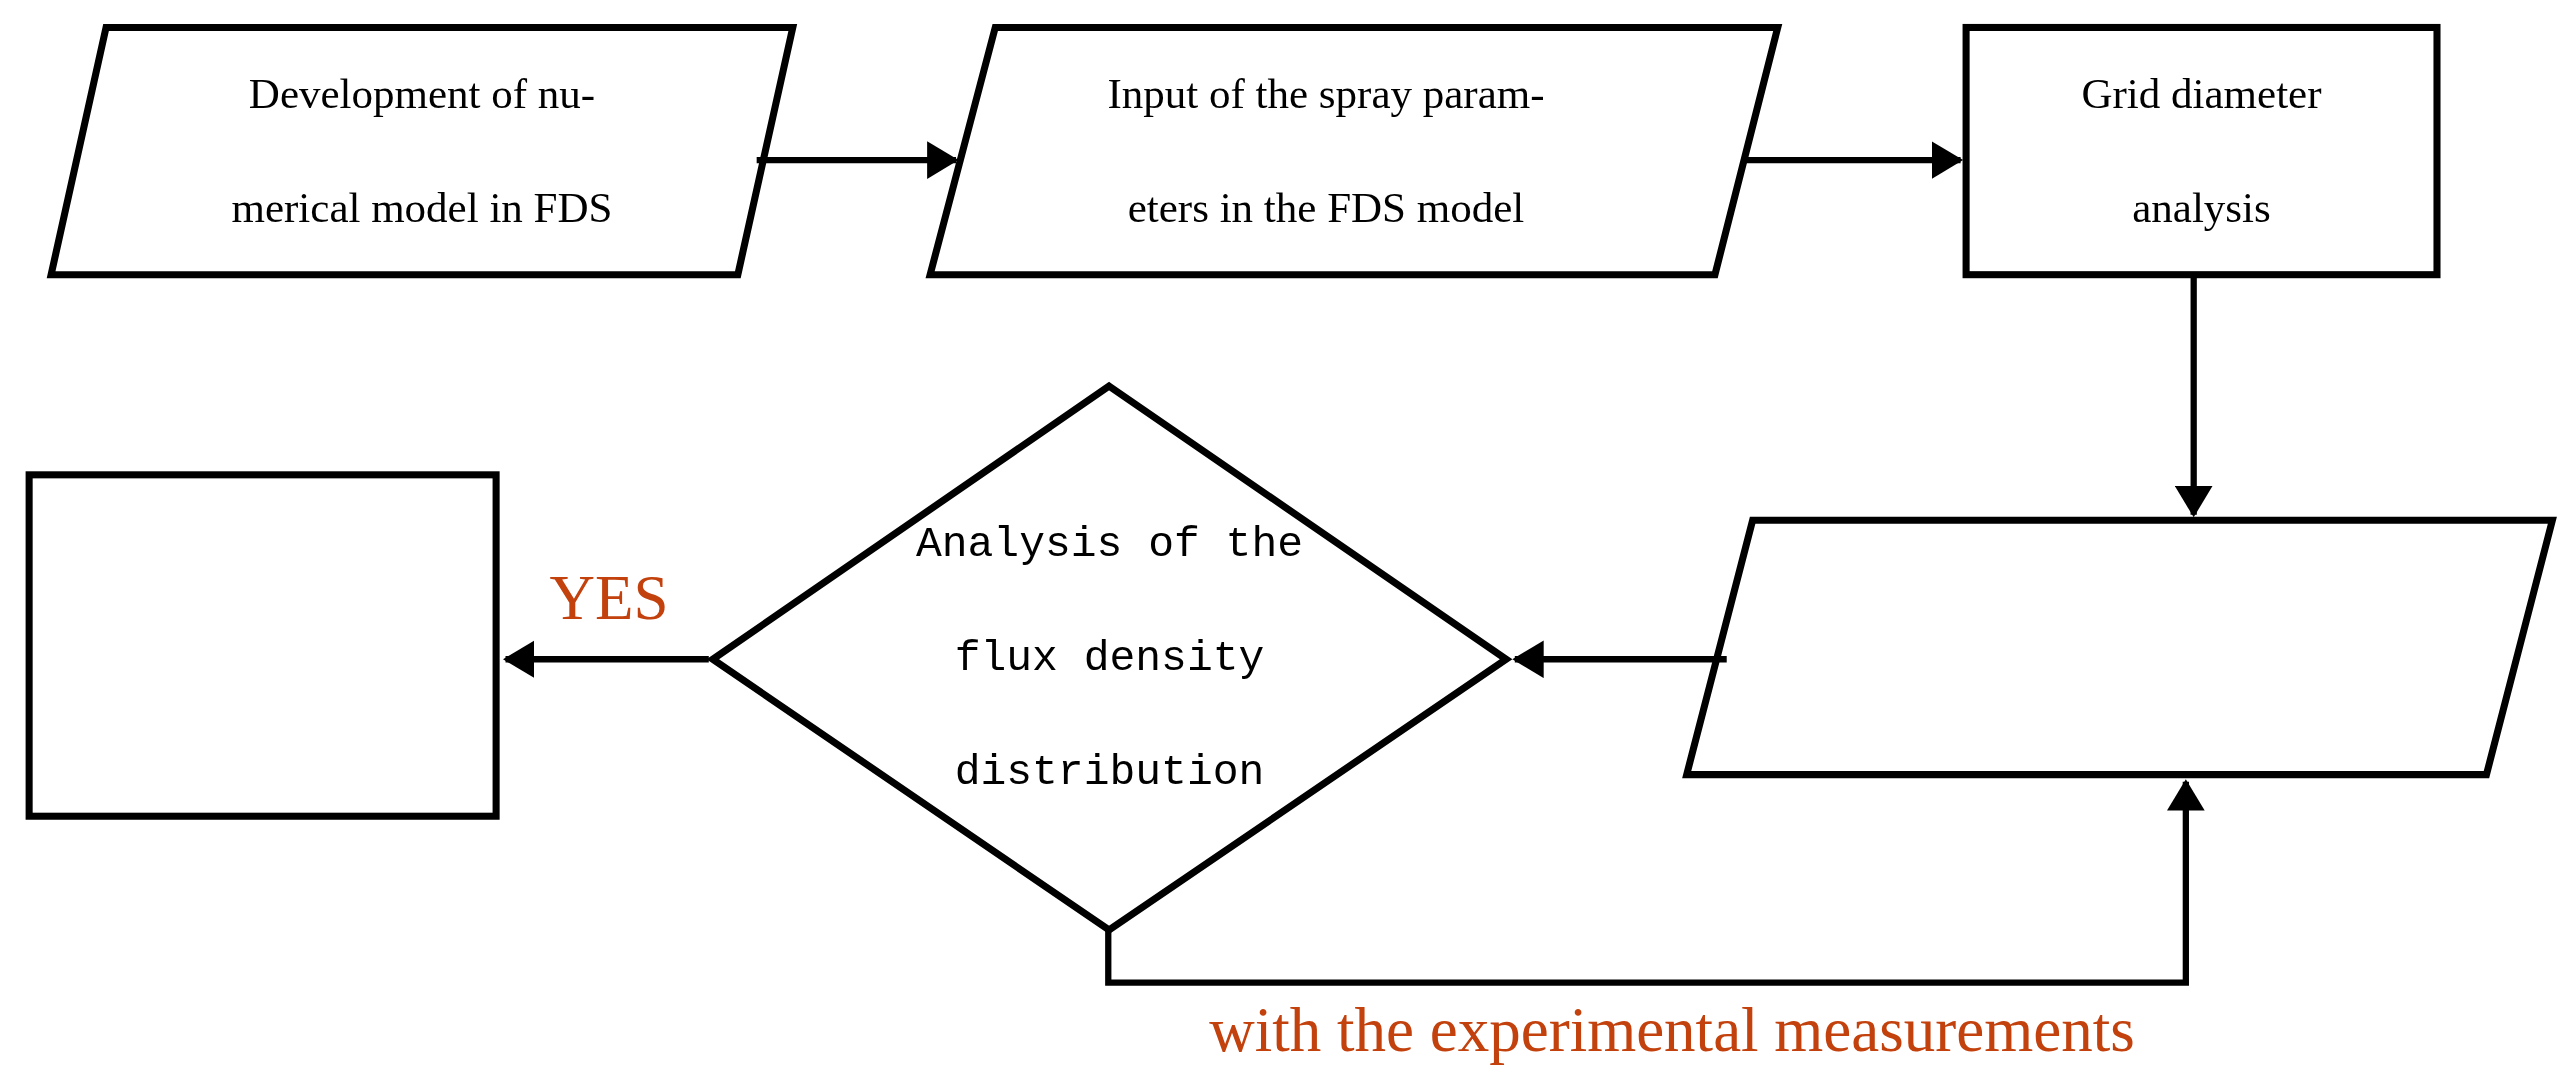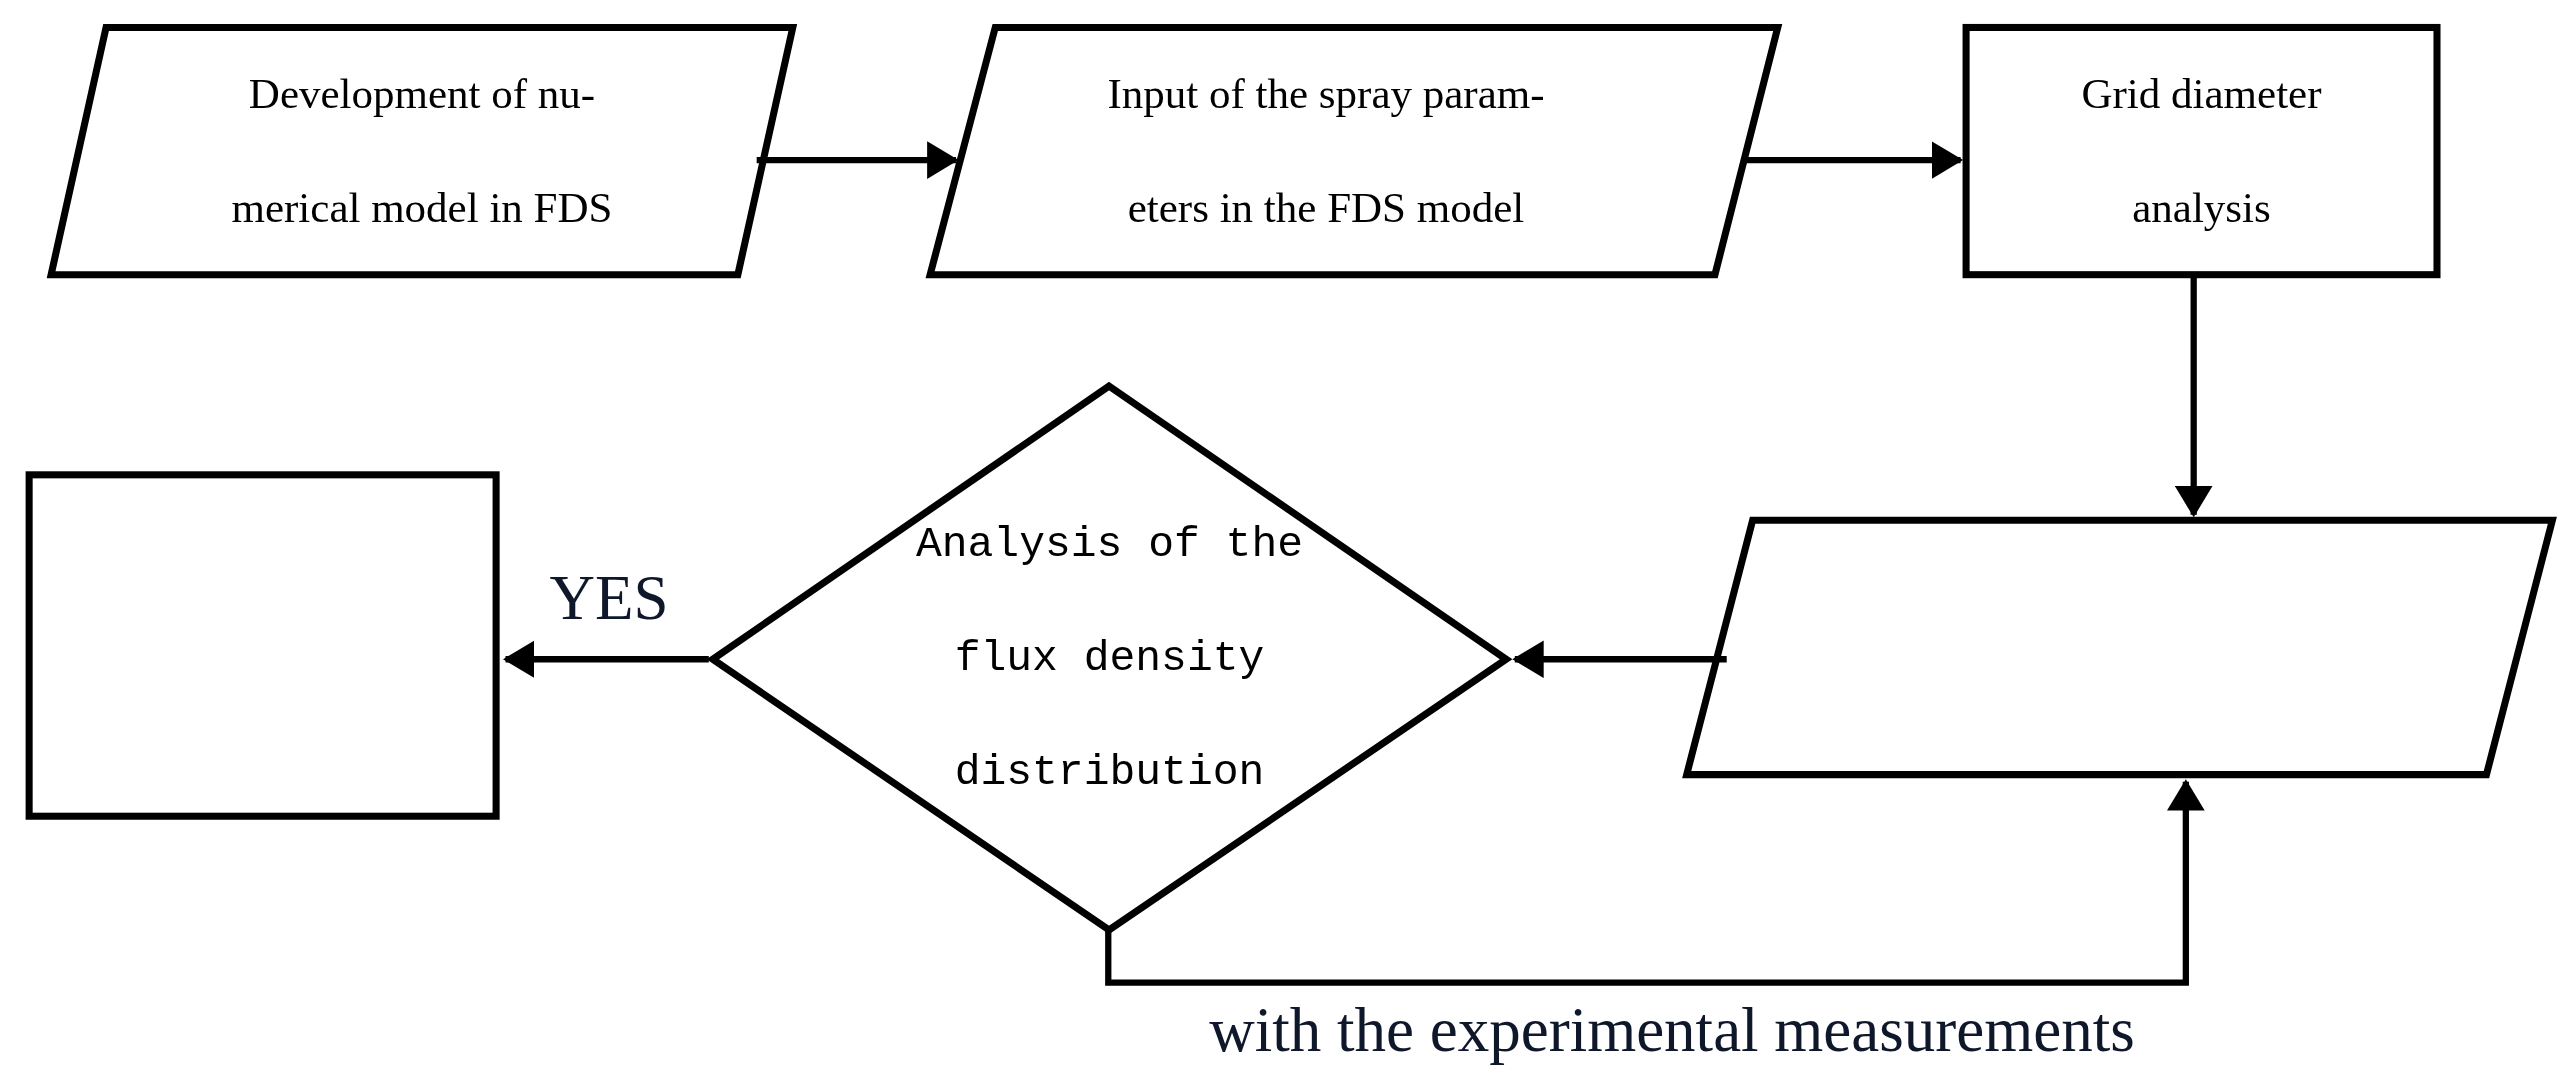--- a/index.html
+++ b/index.html
@@ -41,21 +41,21 @@
     font-size: 43px;
     line-height: 114px;
   }
   .edge-label {
     position: absolute;
     display: flex;
     align-items: center;
     justify-content: center;
     text-align: center;
     white-space: pre-wrap;
-    color: #0f172a;
+    color: #c2410c;
     font-size: 63px;
     line-height: 98px;
   }
 </style>
 </head>
 <body>
 
 <div id="canvas">
 
   <svg id="diagram-svg" width="2576" height="1076" viewBox="0 0 3282 1371">

